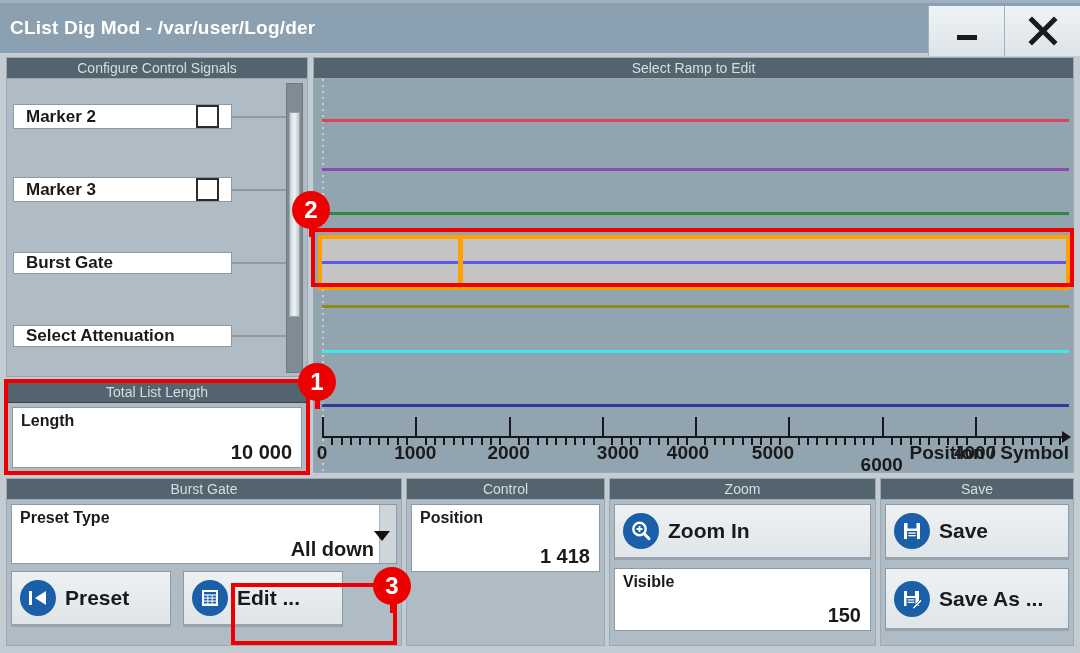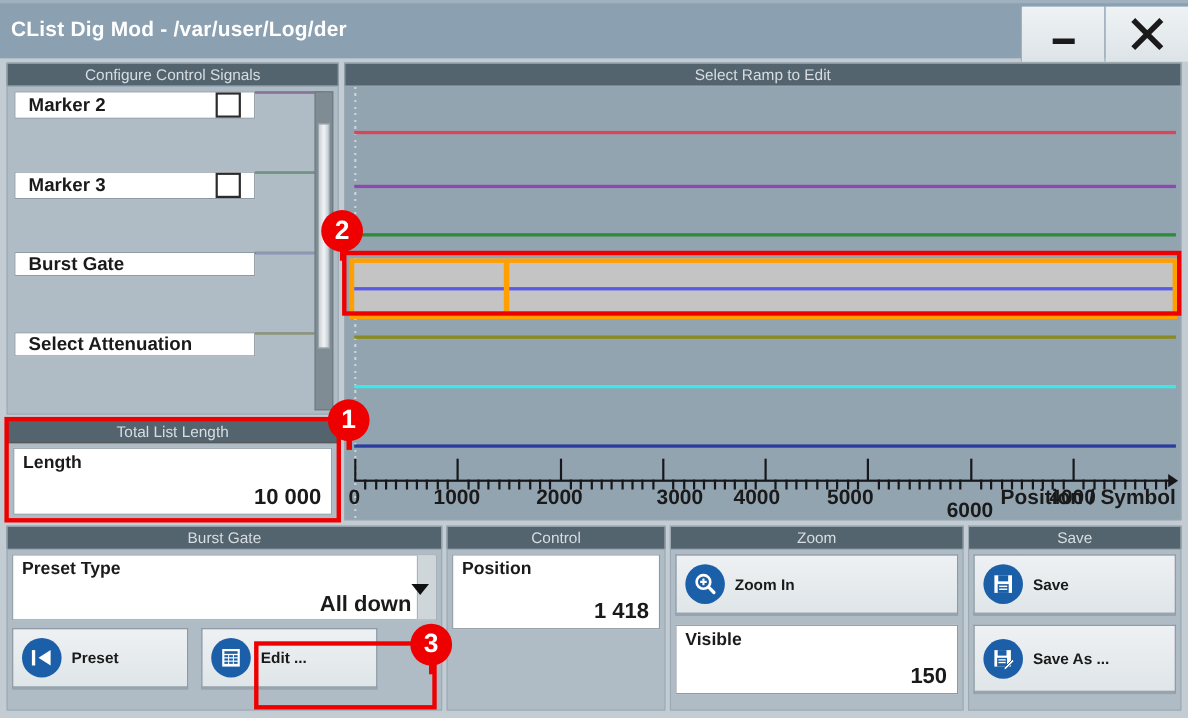--- a/index.html
+++ b/index.html
@@ -62,21 +62,21 @@
   }
   .signal-list {
     position: relative;
     background: #b0bcc5;
     border: 1px solid #9aa9b3;
     height: 299px;
     padding: 4px 0 0 6px;
   }
   .sig-row {
     position: relative;
-    display: flex; align-items: flex-start;
+    display: flex; align-items: center;
     height: 67px;
     margin-bottom: 6px;
     width: 281px;
   }
   .sig-box {
     flex: 1;
     background: #ffffff;
     border: 1px solid #8d9aa3;
     display: flex; align-items: center; justify-content: space-between;
     padding: 0 12px 0 12px;
@@ -218,21 +218,21 @@
   .btn3d {
     background: linear-gradient(#eef1f3,#dfe5e8);
     border: 1px solid #8d9aa3;
     border-bottom: 3px solid #97a4ad;
     display: flex; align-items: center;
     cursor: pointer;
     padding-left: 8px;
     gap: 9px;
   }
   .btn-label {
-    font-size: 14px; font-weight: bold; color: #1a1a1a;
+    font-size: 21px; font-weight: bold; color: #1a1a1a;
     white-space: nowrap;
   }
   .ico-circle {
     width: 36px; height: 36px; border-radius: 50%;
     background: #1a5fa8;
     display: flex; align-items: center; justify-content: center;
     flex: 0 0 auto;
   }
   .combo {
     background: #ffffff;

